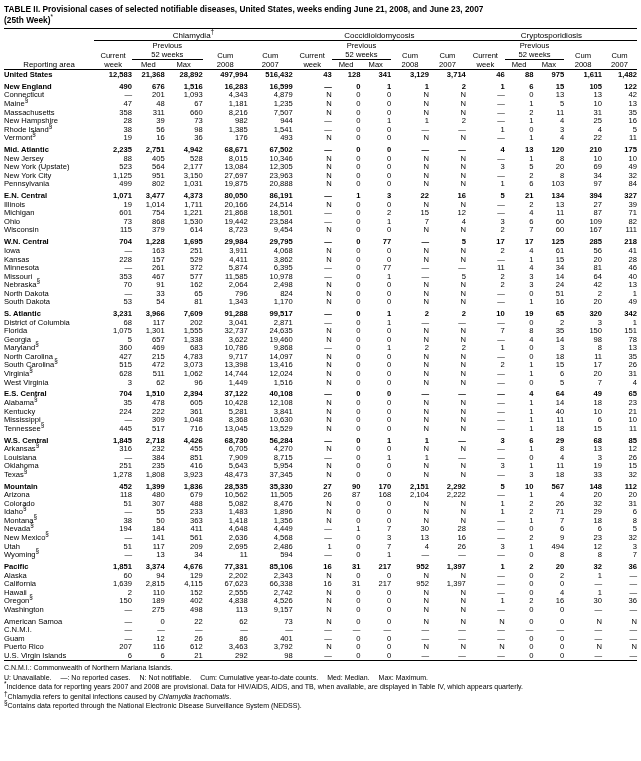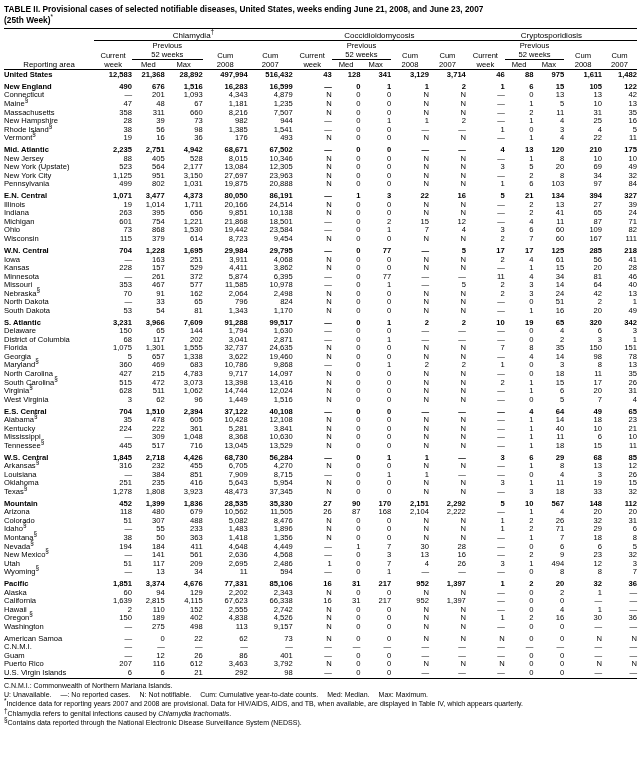--- a/index.html
+++ b/index.html
@@ -466,38 +466,20 @@
           <td class="num">0</td>
           <td class="num">N</td>
           <td class="num">N</td>
           <td class="num">—</td>
           <td class="num">2</td>
           <td class="num">13</td>
           <td class="num">27</td>
           <td class="num">39</td>
         </tr>
         <tr>
-          <td class="area">Indiana</td>
-          <td class="num">263</td>
-          <td class="num">395</td>
-          <td class="num">656</td>
-          <td class="num">9,851</td>
-          <td class="num">10,138</td>
-          <td class="num">N</td>
-          <td class="num">0</td>
-          <td class="num">0</td>
-          <td class="num">N</td>
-          <td class="num">N</td>
-          <td class="num">—</td>
-          <td class="num">2</td>
-          <td class="num">41</td>
-          <td class="num">65</td>
-          <td class="num">24</td>
-        </tr>
-        <tr>
           <td class="area">Michigan</td>
           <td class="num">601</td>
           <td class="num">754</td>
           <td class="num">1,221</td>
           <td class="num">21,868</td>
           <td class="num">18,501</td>
           <td class="num">—</td>
           <td class="num">0</td>
           <td class="num">2</td>
           <td class="num">15</td>
@@ -698,38 +680,20 @@
           <td class="num">—</td>
           <td class="num">0</td>
           <td class="num">1</td>
           <td class="num">2</td>
           <td class="num">2</td>
           <td class="num">10</td>
           <td class="num">19</td>
           <td class="num">65</td>
           <td class="num">320</td>
           <td class="num">342</td>
-        </tr>
-        <tr>
-          <td class="area">Delaware</td>
-          <td class="num">150</td>
-          <td class="num">65</td>
-          <td class="num">144</td>
-          <td class="num">1,794</td>
-          <td class="num">1,630</td>
-          <td class="num">—</td>
-          <td class="num">0</td>
-          <td class="num">0</td>
-          <td class="num">—</td>
-          <td class="num">—</td>
-          <td class="num">—</td>
-          <td class="num">0</td>
-          <td class="num">4</td>
-          <td class="num">6</td>
-          <td class="num">3</td>
         </tr>
         <tr>
           <td class="area">District of Columbia</td>
           <td class="num">68</td>
           <td class="num">117</td>
           <td class="num">202</td>
           <td class="num">3,041</td>
           <td class="num">2,871</td>
           <td class="num">—</td>
           <td class="num">0</td>

